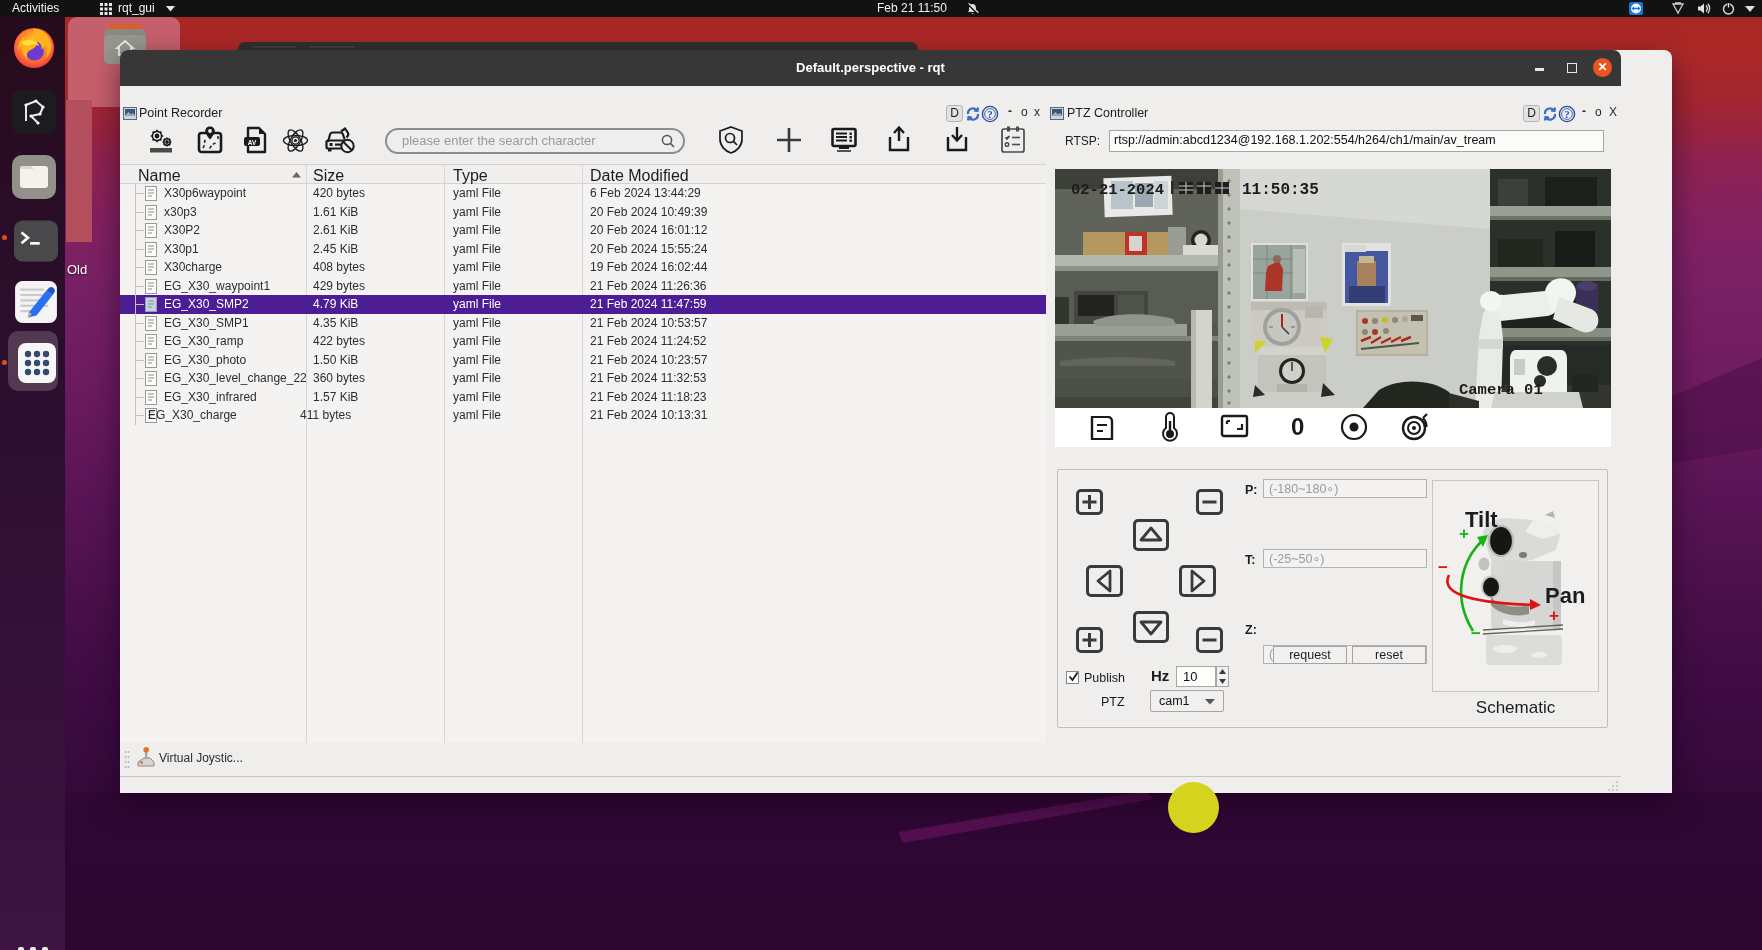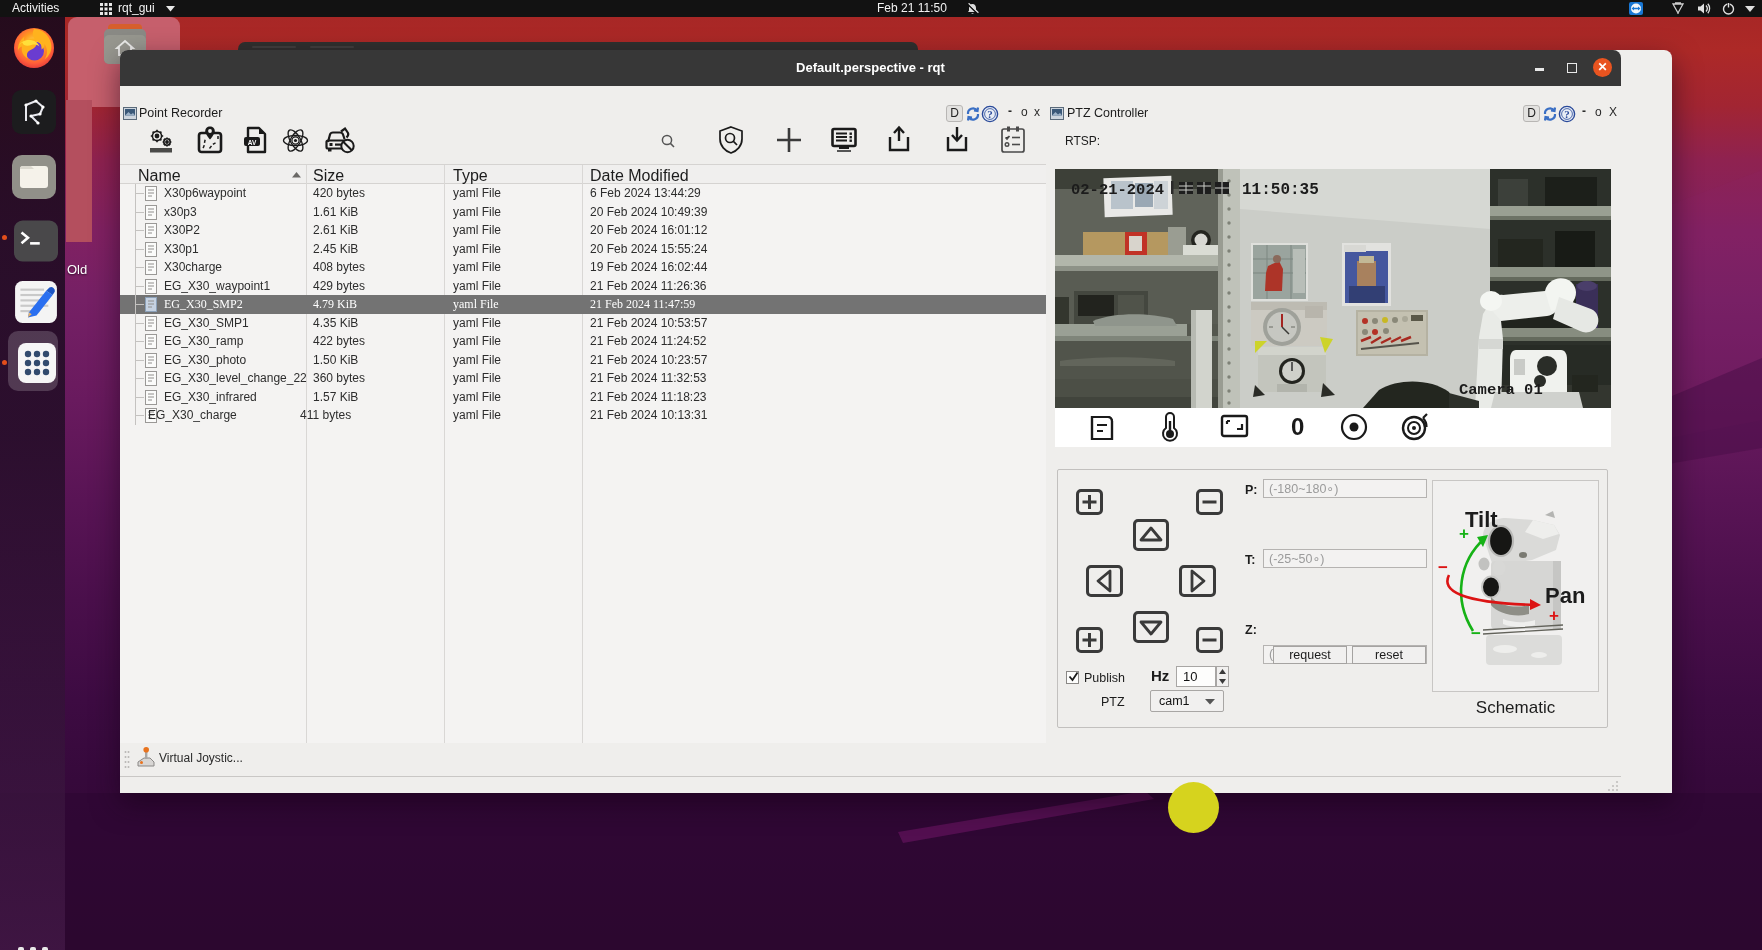--- a/index.html
+++ b/index.html
@@ -25,21 +25,21 @@
 
 #prtitle { position:absolute; left:19px; top:56px; font-size:12.5px; color:#1c1c1c; }
 #ptztitle { position:absolute; left:947px; top:56px; font-size:12.5px; color:#1c1c1c; }
 .dockbtns { position:absolute; top:55px; height:18px; font-size:12px; color:#2a2a2a; }
 #search { position:absolute; left:265px; top:78px; width:300px; height:26px; border:2px solid #8d8d8d; border-radius:13px; background:#efeeec; color:#9a9a9a; font-size:13px; line-height:22px; padding-left:15px; }
 
 #tablehead { position:absolute; left:0px; top:114px; width:926px; height:20px; background:#f0efee; border-top:1px solid #d5d3d1; border-bottom:1px solid #d5d3d1; font-size:16px; color:#1c1c1c; }
 #tablebody { position:absolute; left:0px; top:134px; width:926px; height:559px; background:#f4f3f2; }
 .colsep { position:absolute; top:0; width:1px; background:#d9d7d5; }
 .row { position:absolute; left:0; width:926px; height:18.5px; font-size:12px; color:#2d2d2d; }
-.row.sel { background:#737373; color:#ffffff;font-family:Liberation Serif, serif; }
+.row.sel { background:#4c1d95; color:#ffffff; }
 .cell { position:absolute; top:2px; white-space:nowrap; }
 
 #rtsplabel { position:absolute; left:945px; top:84px; font-size:12px; color:#1c1c1c; }
 #rtspfield { position:absolute; left:989px; top:80px; width:495px; height:22px; background:#fbfbfa; border:1px solid #a8a6a4; font-size:12.5px; color:#111; padding:2px 0 0 4px; white-space:nowrap; overflow:hidden; }
 #camwrap { position:absolute; left:935px; top:119px; width:556px; height:278px; background:#ffffff; }
 #gbox { position:absolute; left:937px; top:419px; width:551px; height:259px; border:1px solid #c2c0be; border-radius:2px; }
 .dbtn { position:absolute; border:3px solid #3a3a3a; border-radius:5px; background:transparent; }
 .fld { position:absolute; height:19px; background:#f3f2f1; border:1px solid #b5b3b1; color:#9b9b9b; font-size:12.5px; padding:1px 0 0 5px; }
 .flbl { position:absolute; font-size:12.5px; font-weight:bold; color:#1c1c1c; }
 .pbtn { position:absolute; width:74px; height:18px; background:#f1f0ef; border:1px solid #a5a3a1; font-size:12.5px; color:#1c1c1c; text-align:center; line-height:16px; }
@@ -159,20 +159,21 @@
   <svg style="position:absolute;left:205px;top:76px" width="30" height="28" viewBox="0 0 30 28">
     <path d="M3 16 L5 8.5 C5.5 7 6.5 6.5 8 6.5 L15 6.5 C16.5 6.5 17.5 7 18 8.5 L19.5 13" fill="none" stroke="#1a1a1a" stroke-width="2.2"></path>
     <path d="M16 5.5 L20 2.5 L23 7 C24 9 22.5 10.5 21.5 11.5" fill="none" stroke="#1a1a1a" stroke-width="2.2"></path>
     <rect x="1.5" y="14.5" width="20" height="8" rx="1.5" fill="none" stroke="#1a1a1a" stroke-width="2.2"></rect>
     <rect x="4.5" y="17" width="3" height="3" fill="#1a1a1a"></rect>
       <rect x="10" y="17.5" width="6" height="2.2" fill="#1a1a1a"></rect>
     <rect x="3" y="22.5" width="3.5" height="3" fill="#1a1a1a"></rect>
     <circle cx="22.5" cy="20" r="6.2" fill="#efeeec" stroke="#1a1a1a" stroke-width="2"></circle>
     <line x1="18.2" y1="15.7" x2="26.8" y2="24.3" stroke="#1a1a1a" stroke-width="2"></line>
   </svg>
+  <div id="search">please enter the search character</div>
   <svg style="position:absolute;left:541px;top:84px" width="14" height="14" viewBox="0 0 14 14">
       <circle cx="6" cy="6" r="4.6" fill="none" stroke="#555" stroke-width="1.5"></circle>
       <line x1="9.4" y1="9.4" x2="13" y2="13" stroke="#555" stroke-width="1.5"></line>
     </svg>
   <svg style="position:absolute;left:596px;top:75px" width="30" height="30" viewBox="0 0 30 30">
     <path d="M15 2 L26 6 L26 14 C26 21 21 26 15 28 C9 26 4 21 4 14 L4 6 Z" fill="none" stroke="#1a1a1a" stroke-width="1.7"></path>
     <circle cx="14" cy="13" r="4.5" fill="none" stroke="#1a1a1a" stroke-width="1.7"></circle>
     <line x1="17.2" y1="16.2" x2="21" y2="20" stroke="#1a1a1a" stroke-width="1.7"></line>
   </svg>
   <svg style="position:absolute;left:655px;top:76px" width="28" height="28" viewBox="0 0 28 28">
@@ -407,20 +408,21 @@
           <line x1="23" y1="9" x2="29" y2="9" stroke="#908e8c" stroke-width="1"></line>
           <line x1="23" y1="12" x2="27" y2="12" stroke="#908e8c" stroke-width="1"></line>
         </svg>
         <div class="cell" style="left:28px">EG_X30_charge</div>
         <div class="cell" style="left:180px">411 bytes</div>
         <div class="cell" style="left:333px">yaml File</div>
         <div class="cell" style="left:470px">21 Feb 2024 10:13:31</div>
       </div>
 </div>
   <div id="rtsplabel">RTSP:</div>
+  <div id="rtspfield">rtsp://admin:abcd1234@192.168.1.202:554/h264/ch1/main/av_tream</div>
   <div id="camwrap">
   <svg width="556" height="239" viewBox="0 0 556 239">
 
     <rect x="0" y="0" width="556" height="239" fill="#c6c8c3"></rect>
     <rect x="185" y="0" width="250" height="239" fill="#cbcdc8"></rect>
     <path d="M185 0 L435 0 L435 60 L185 40 Z" fill="#d6d8d3"></path>
 
     <rect x="0" y="0" width="185" height="239" fill="#54574e"></rect>
     <rect x="0" y="0" width="185" height="20" fill="#3d4038"></rect>
     <rect x="0" y="20" width="185" height="66" fill="#60635a"></rect>

